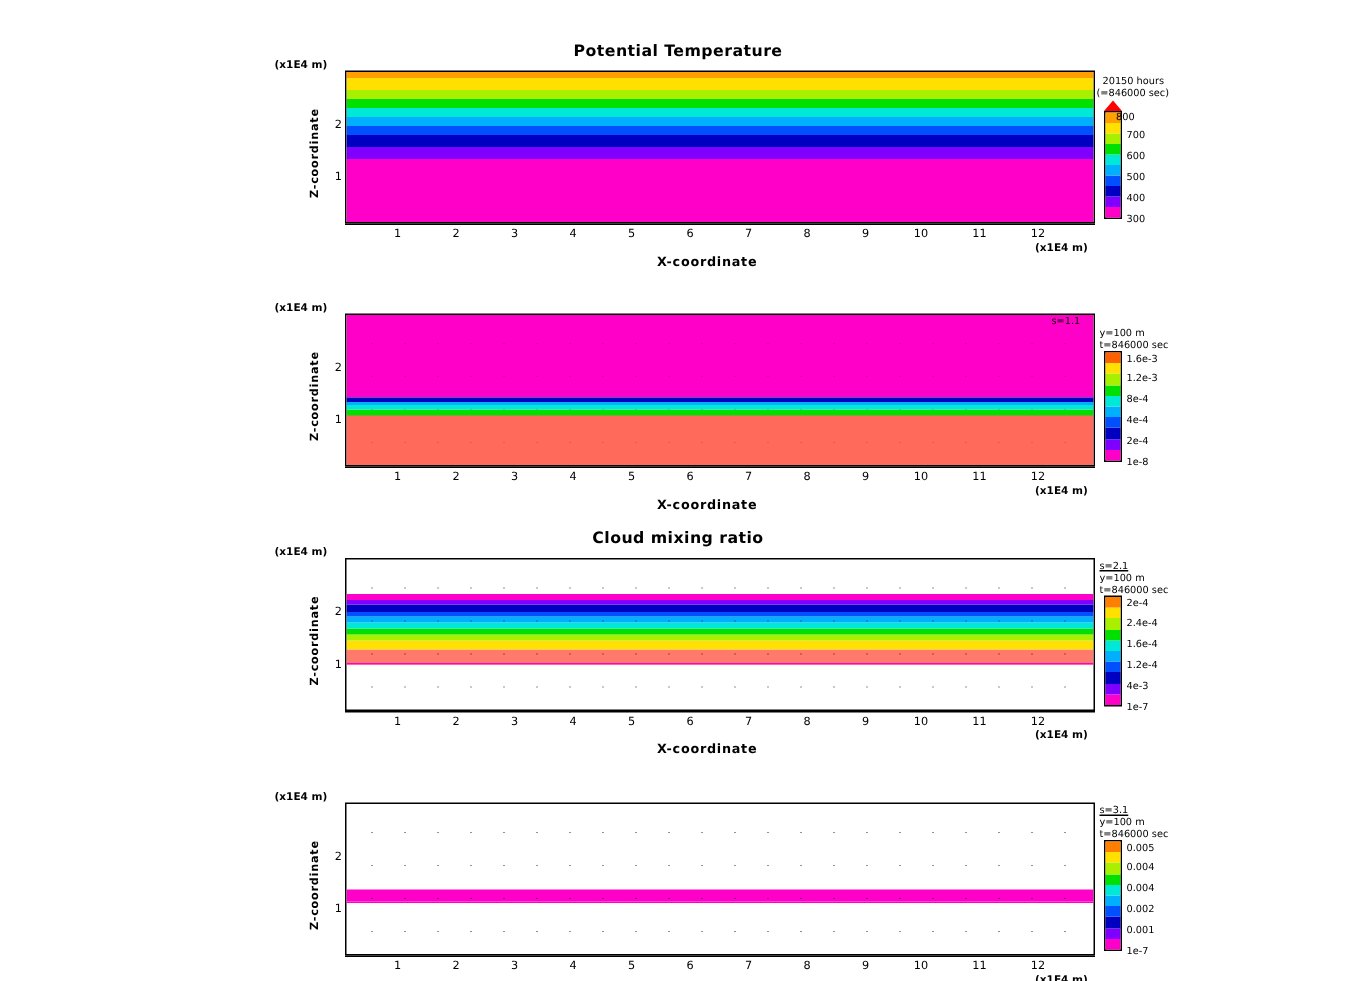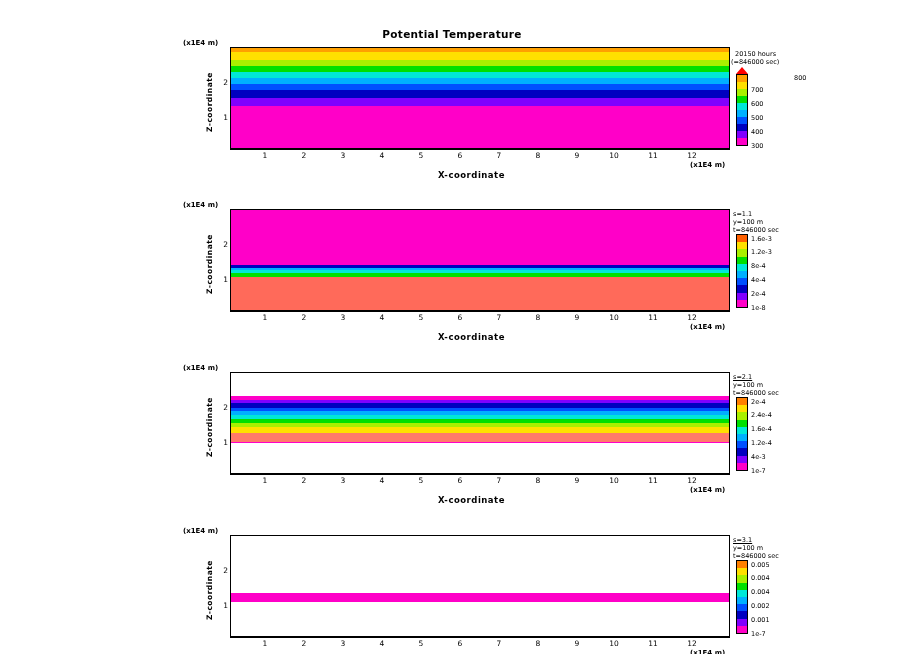--- a/index.html
+++ b/index.html
@@ -101,21 +101,21 @@
       <div class="cseg" style="bottom:60%;height:10%;background:#00e000;"></div>
       <div class="cseg" style="bottom:70%;height:10%;background:#a8f000;"></div>
       <div class="cseg" style="bottom:80%;height:10%;background:#ffe000;"></div>
       <div class="cseg" style="bottom:90%;height:10%;background:#ffa000;"></div>
     </div>
     <div class="cbtick" style="left:751px;top:114px;">300</div>
     <div class="cbtick" style="left:751px;top:100px;">400</div>
     <div class="cbtick" style="left:751px;top:86px;">500</div>
     <div class="cbtick" style="left:751px;top:72px;">600</div>
     <div class="cbtick" style="left:751px;top:58px;">700</div>
-    <div class="cbtick" style="left:794px;top:46px;">800</div>
+    <div class="cbtick" style="left:744px;top:46px;">800</div>
   </div>
 
   <div class="panel" style="top:162px;">
     <div class="units-top" style="left:183px;top:11px;">(x1E4 m)</div>
 
     <div class="plotbox" style="left:230px;top:19px;width:500px;height:102px;">
       <div class="bands">
         <div class="band" style="bottom:45%;height:55%;background:#ff00c8;"></div>
         <div class="band" style="bottom:0%;height:34%;background:#ff6a5a;"></div>
         <div class="band" style="bottom:34%;height:3%;background:#00e000;"></div>
@@ -141,21 +141,21 @@
     <div class="xtick" style="left:492px;top:123px;">7</div>
     <div class="xtick" style="left:531px;top:123px;">8</div>
     <div class="xtick" style="left:570px;top:123px;">9</div>
     <div class="xtick" style="left:607px;top:123px;">10</div>
     <div class="xtick" style="left:646px;top:123px;">11</div>
     <div class="xtick" style="left:685px;top:123px;">12</div>
 
     <div class="units-bot" style="left:690px;top:133px;">(x1E4 m)</div>
     <div class="xlab" style="left:438px;top:142px;">X-coordinate</div>
 
-    <div class="cbinfo" style="left:733px;top:20px;">s=1.1</div>
+    <div class="cbinfo" style="left:701px;top:20px;">s=1.1</div>
     <div class="cbinfo" style="left:733px;top:28px;">y=100 m</div>
     <div class="cbinfo" style="left:733px;top:36px;">t=846000 sec</div>
     <div class="cbar" style="left:736px;top:44px;width:12px;height:74px;">
       <div class="cseg" style="bottom:0%;height:10%;background:#ff00c8;"></div>
       <div class="cseg" style="bottom:10%;height:10%;background:#8000ff;"></div>
       <div class="cseg" style="bottom:20%;height:10%;background:#0000c0;"></div>
       <div class="cseg" style="bottom:30%;height:10%;background:#0050ff;"></div>
       <div class="cseg" style="bottom:40%;height:10%;background:#00b0ff;"></div>
       <div class="cseg" style="bottom:50%;height:10%;background:#00e8d8;"></div>
       <div class="cseg" style="bottom:60%;height:10%;background:#00e000;"></div>
@@ -165,20 +165,21 @@
     </div>
     <div class="cbtick" style="left:751px;top:114px;">1e-8</div>
     <div class="cbtick" style="left:751px;top:100px;">2e-4</div>
     <div class="cbtick" style="left:751px;top:86px;">4e-4</div>
     <div class="cbtick" style="left:751px;top:72px;">8e-4</div>
     <div class="cbtick" style="left:751px;top:58px;">1.2e-3</div>
     <div class="cbtick" style="left:751px;top:45px;">1.6e-3</div>
   </div>
 
   <div class="panel" style="top:325px;">
+    <div class="panel-title">Cloud mixing ratio</div>
     <div class="units-top" style="left:183px;top:11px;">(x1E4 m)</div>
 
     <div class="plotbox" style="left:230px;top:19px;width:500px;height:102px;">
       <div class="bands">
         <div class="band" style="bottom:30%;height:10%;background:#ff7a6a;"></div>
         <div class="band" style="bottom:40%;height:6%;background:#ffe000;"></div>
         <div class="band" style="bottom:46%;height:4%;background:#a8f000;"></div>
         <div class="band" style="bottom:50%;height:4.5%;background:#00e000;"></div>
         <div class="band" style="bottom:54.5%;height:4%;background:#00e8d8;"></div>
         <div class="band" style="bottom:58.5%;height:3.5%;background:#00b0ff;"></div>

